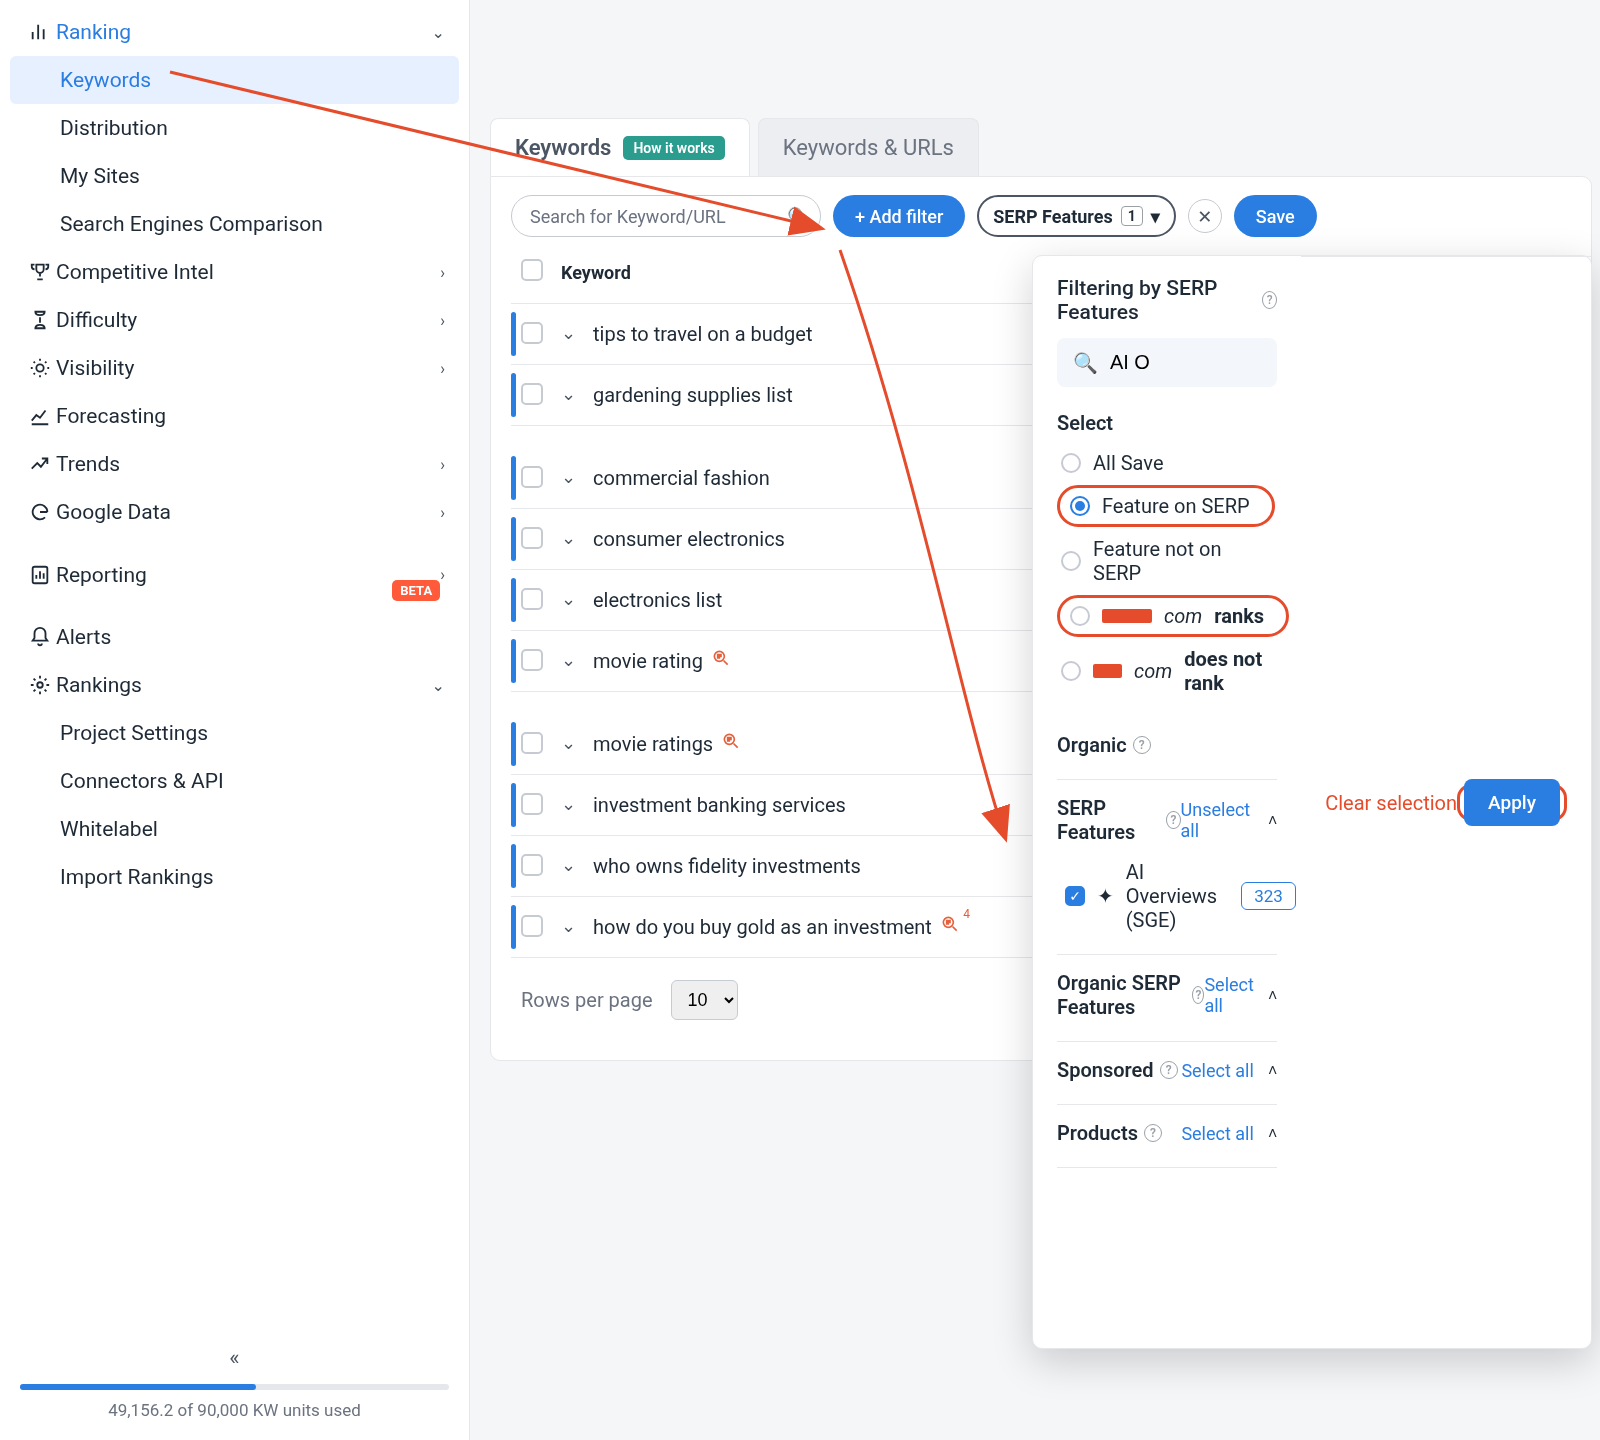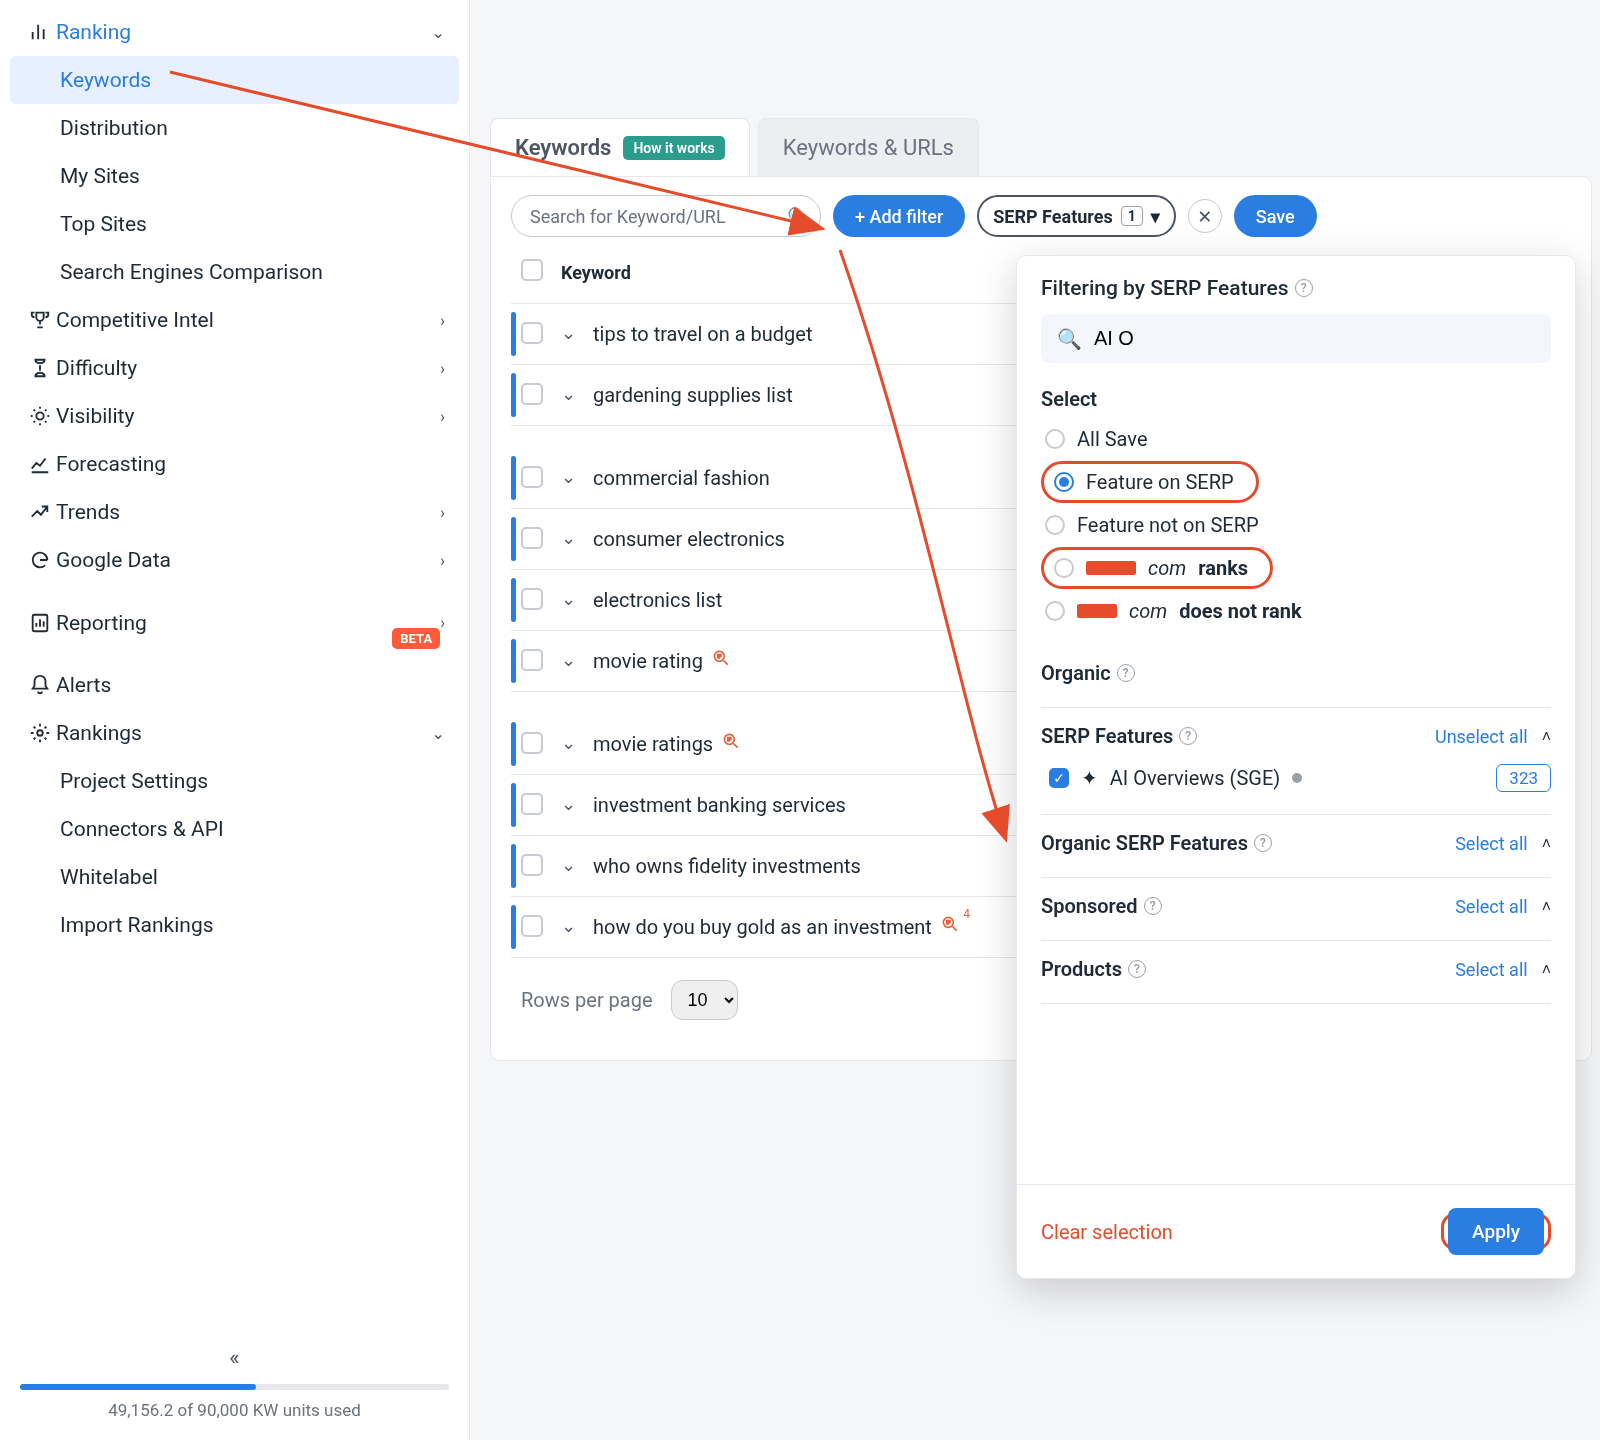--- a/index.html
+++ b/index.html
@@ -128,33 +128,33 @@
   .row.grouped::before {
     content: ''; position: absolute; left: 0; top: 8px; bottom: 8px; width: 5px; background: var(--blue); border-radius: 3px;
   }
   .row .chk { width: 40px; padding-top: 2px; }
   .row .expand { width: 32px; color: #4b5563; padding-top: 2px; }
   .row .kw { flex: 1; font-size: 20px; line-height: 1.4; padding-right: 30px; }
   .row .flag { color: #e5603c; margin-left: 8px; position: relative; display: inline-flex; }
   .flag sup { font-size: 12px; position: absolute; top: -8px; right: -10px; color: #e5603c; }
 
   .pager { display: flex; align-items: center; gap: 18px; padding: 22px 10px; color: #6b7280; font-size: 20px; }
-  .pager select { font-size: 18px; padding: 8px 12px; border: 1px solid #c6cad1; border-radius: 12px; }
+  .pager select { font-size: 18px; padding: 8px 12px; border: 1px solid #c6cad1; border-radius: 6px; }
 
   
   .popover {
     position: absolute;
-    top: 255px; right: 24px;
+    top: 255px; right: 8px;
     width: 560px;
     background: #fff;
     border: 1px solid var(--border);
     border-radius: 10px;
     box-shadow: 0 12px 40px rgba(0,0,0,.18);
     z-index: 30;
-    display: flex; flex-direction: column;
+    display: flex; flex-direction: row;
     max-height: 1130px;
   }
   .pop-body { padding: 20px 24px; flex: 1; overflow: auto; }
   .pop-title { font-size: 21px; font-weight: 500; display: flex; align-items: center; gap: 6px; }
   .help { display:inline-flex; width:18px; height:18px; border:1.5px solid #9aa0a6; border-radius:50%; font-size:12px; align-items:center; justify-content:center; color:#9aa0a6; }
   .pop-search {
     margin-top: 14px; background: #f3f6fb; border-radius: 8px;
     display: flex; align-items: center; padding: 12px 16px; gap: 10px; font-size: 20px;
   }
   .pop-search input { border:none; background:transparent; font-size:20px; flex:1; outline:none; }
@@ -220,23 +220,20 @@
       <span class="chev">⌄</span>
     </div>
     <div class="nav-sub active-sub">
         <span>Keywords</span>
       </div>
     <div class="nav-sub">
         <span>Distribution</span>
       </div>
     <div class="nav-sub">
         <span>My Sites</span>
-      </div>
-    <div class="nav-sub">
-        <span>Top Sites</span>
       </div>
     <div class="nav-sub">
         <span>Search Engines Comparison</span>
       </div>
 
     <div class="nav-item">
       <span class="icon">
           <svg class="ic" viewBox="0 0 24 24" fill="none" stroke-width="2">
             <path d="M8 4h8v5a4 4 0 01-8 0V4zM6 4H3v2a3 3 0 003 3M18 4h3v2a3 3 0 01-3 3M12 13v4M9 20h6"></path>
           </svg>

